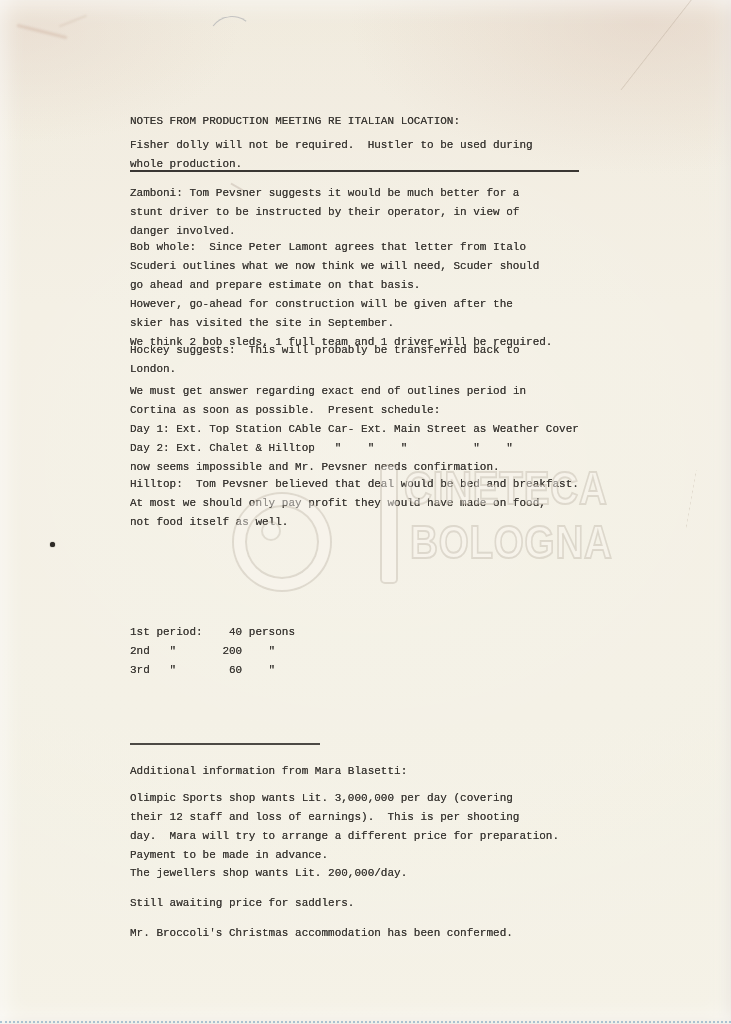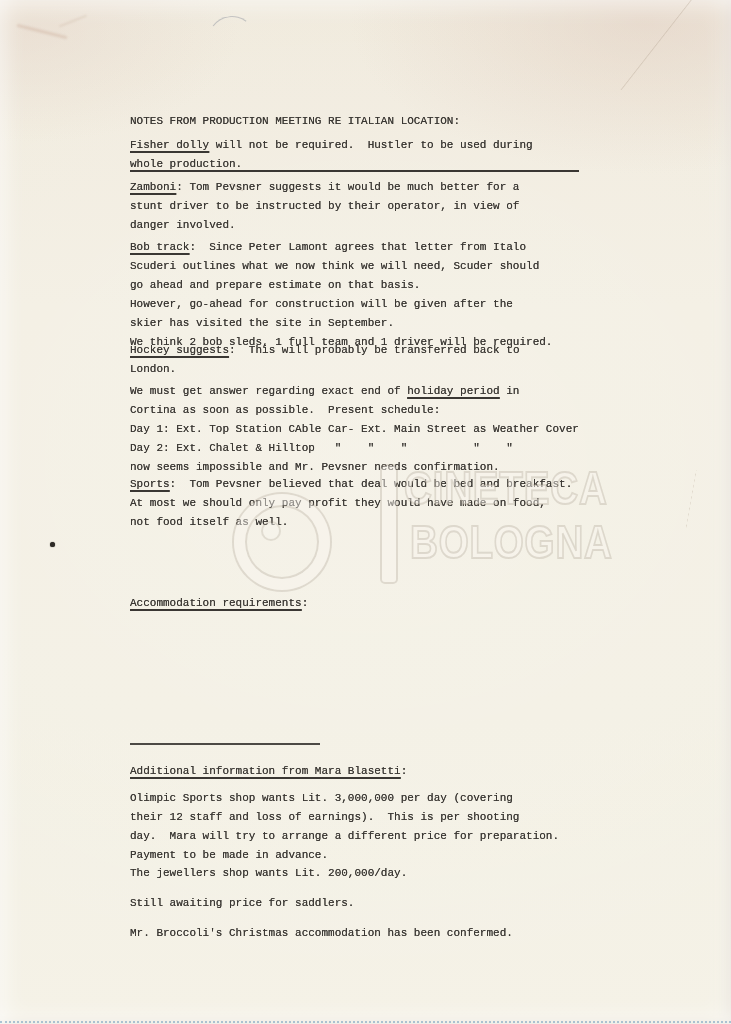--- a/index.html
+++ b/index.html
@@ -11,24 +11,24 @@
       radial-gradient(ellipse 900px 700px at 50% 45%, rgba(255,255,255,.18), transparent 80%),
       linear-gradient(180deg,#f0eadd 0%,#f3efe3 30%,#f3f0e4 70%,#f5f2e7 100%);
     box-shadow: inset 0 0 26px rgba(255,255,255,.9), inset -10px 0 16px -10px rgba(150,130,110,.35), inset 0 -6px 10px -6px rgba(200,190,170,.5);
     font-family:"Liberation Mono","DejaVu Sans Mono",monospace;
   }
   .tw{
     position:absolute;left:130px;
     font-size:11px;line-height:19px;white-space:pre;
     color:#3a3733;text-shadow:0 0 .6px rgba(58,55,51,.85);
   }
-  .u{text-decoration:underline;text-underline-offset:3px;text-decoration-thickness:1.5px;}
+  .u{text-underline-offset:3px;text-decoration-thickness:1.5px;}
   .title-block{top:74px;width:449px;border-bottom:2px solid #3a3733;padding-bottom:1px;}
   .p-fisher{top:136px}
-  .p-zamboni{top:178px}
+  .p-zamboni{top:184px}
   .p-bobtrack{top:238px}
   .p-hockey{top:341px}
   .p-holiday{top:382px}
   .p-hotels{top:475px}
   .p-rooms{top:538px}
   .h-accom{top:594px}
   .p-table{top:623px}
   .sep{position:absolute;left:130px;top:743px;width:190px;height:2px;background:#3a3733;opacity:.9;}
   .h-additional{top:762px}
   .p-olimpic{top:789px}
@@ -80,43 +80,45 @@
     <div>NOTES FROM PRODUCTION MEETING RE ITALIAN LOCATION:</div>
   </div>
 
   <div class="tw p-fisher"><span class="u">Fisher dolly</span><span> will not be required.  Hustler to be used during
 whole production.</span></div>
 
   <div class="tw p-zamboni"><span class="u">Zamboni</span><span>: Tom Pevsner suggests it would be much better for a
 stunt driver to be instructed by their operator, in view of
 danger involved.</span></div>
 
-  <div class="tw p-bobtrack"><span class="u">Bob track</span><span>:  Since Peter Lamont agrees that letter from Italo
+  <div class="tw p-bobtrack"><span class="u">Bob whole</span><span>:  Since Peter Lamont agrees that letter from Italo
 Scuderi outlines what we now think we will need, Scuder should
 go ahead and prepare estimate on that basis.
 However, go-ahead for construction will be given after the
 skier has visited the site in September.
 We think 2 bob sleds, 1 full team and 1 driver will be required.</span></div>
 
   <div class="tw p-hockey"><span class="u">Hockey suggests</span><span>:  This will probably be transferred back to
 London.</span></div>
 
-  <div class="tw p-holiday"><span>We must get answer regarding exact end of </span><span class="u">holiday period</span><span> in
+  <div class="tw p-holiday"><span>We must get answer regarding exact end of </span><span class="u">outlines period</span><span> in
 Cortina as soon as possible.  Present schedule:
 Day 1: Ext. Top Station CAble Car- Ext. Main Street as Weather Cover
 Day 2: Ext. Chalet &amp; Hilltop   "    "    "          "    "
 now seems impossible and Mr. Pevsner needs confirmation.</span></div>
 
-  <div class="tw p-hotels"><span class="u">Sports</span><span>:  Tom Pevsner believed that deal would be bed and breakfast.
+  <div class="tw p-hotels"><span class="u">Hilltop</span><span>:  Tom Pevsner believed that deal would be bed and breakfast.
 At most we should only pay profit they would have made on food,
 not food itself as well.</span></div>
 
 
-  <div class="tw h-accom"><span class="u">Accommodation requirements</span><span>:</span></div>
 
+  <div class="tw p-table">1st period:    40 persons
+2nd   "       200    "
+3rd   "        60    "</div>
 
   <div class="sep"></div>
 
   <div class="tw h-additional"><span class="u">Additional information from Mara Blasetti</span><span>:</span></div>
 
   <div class="tw p-olimpic">Olimpic Sports shop wants Lit. 3,000,000 per day (covering
 their 12 staff and loss of earnings).  This is per shooting
 day.  Mara will try to arrange a different price for preparation.
 Payment to be made in advance.</div>
 

